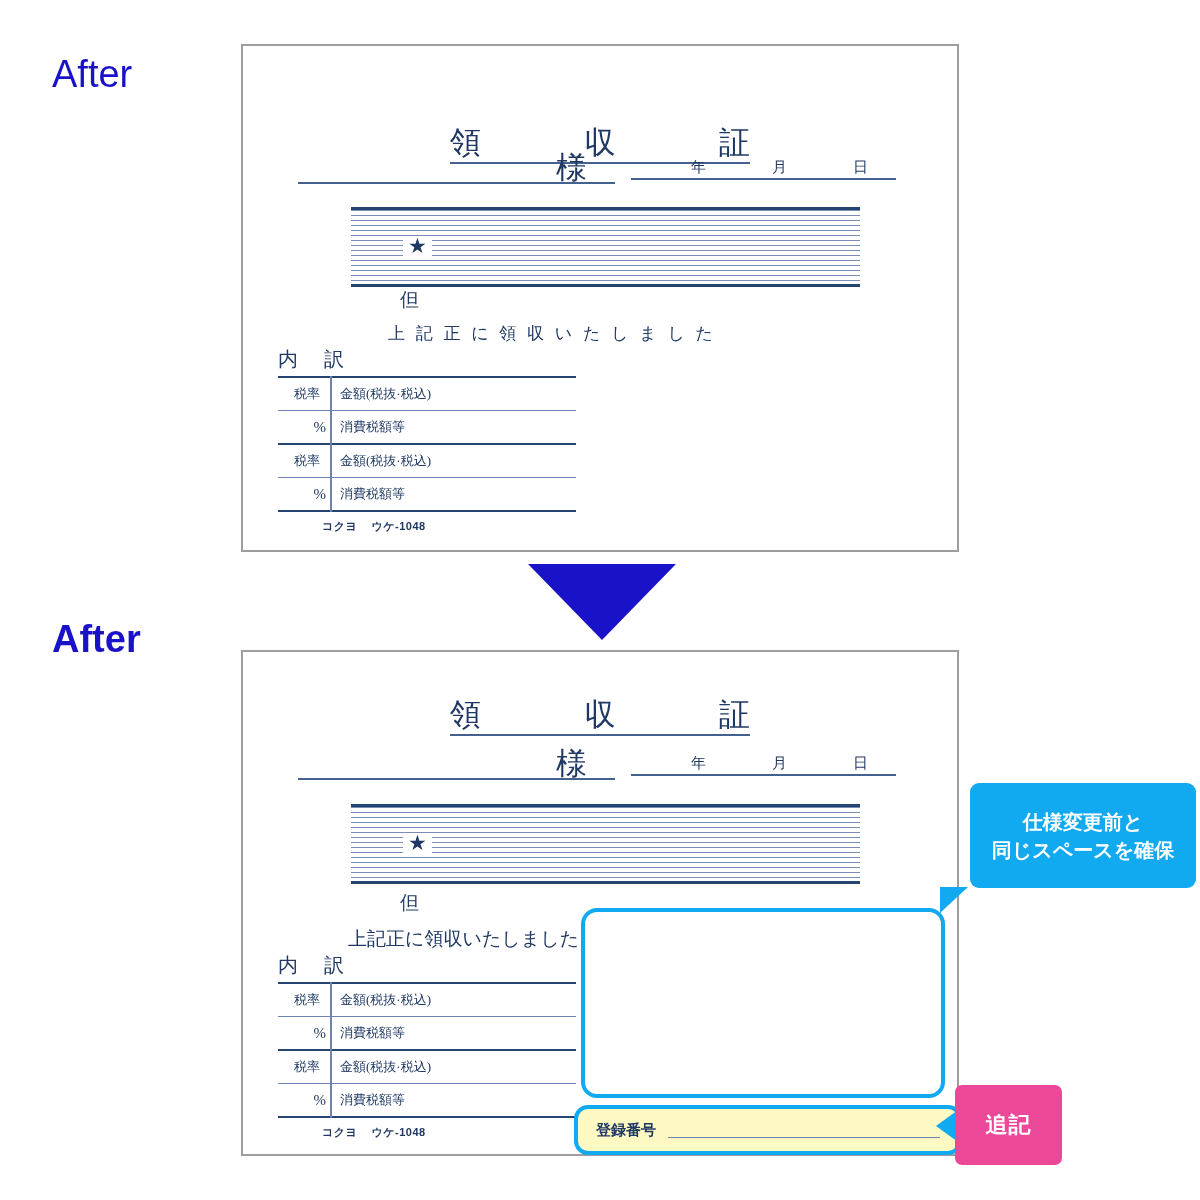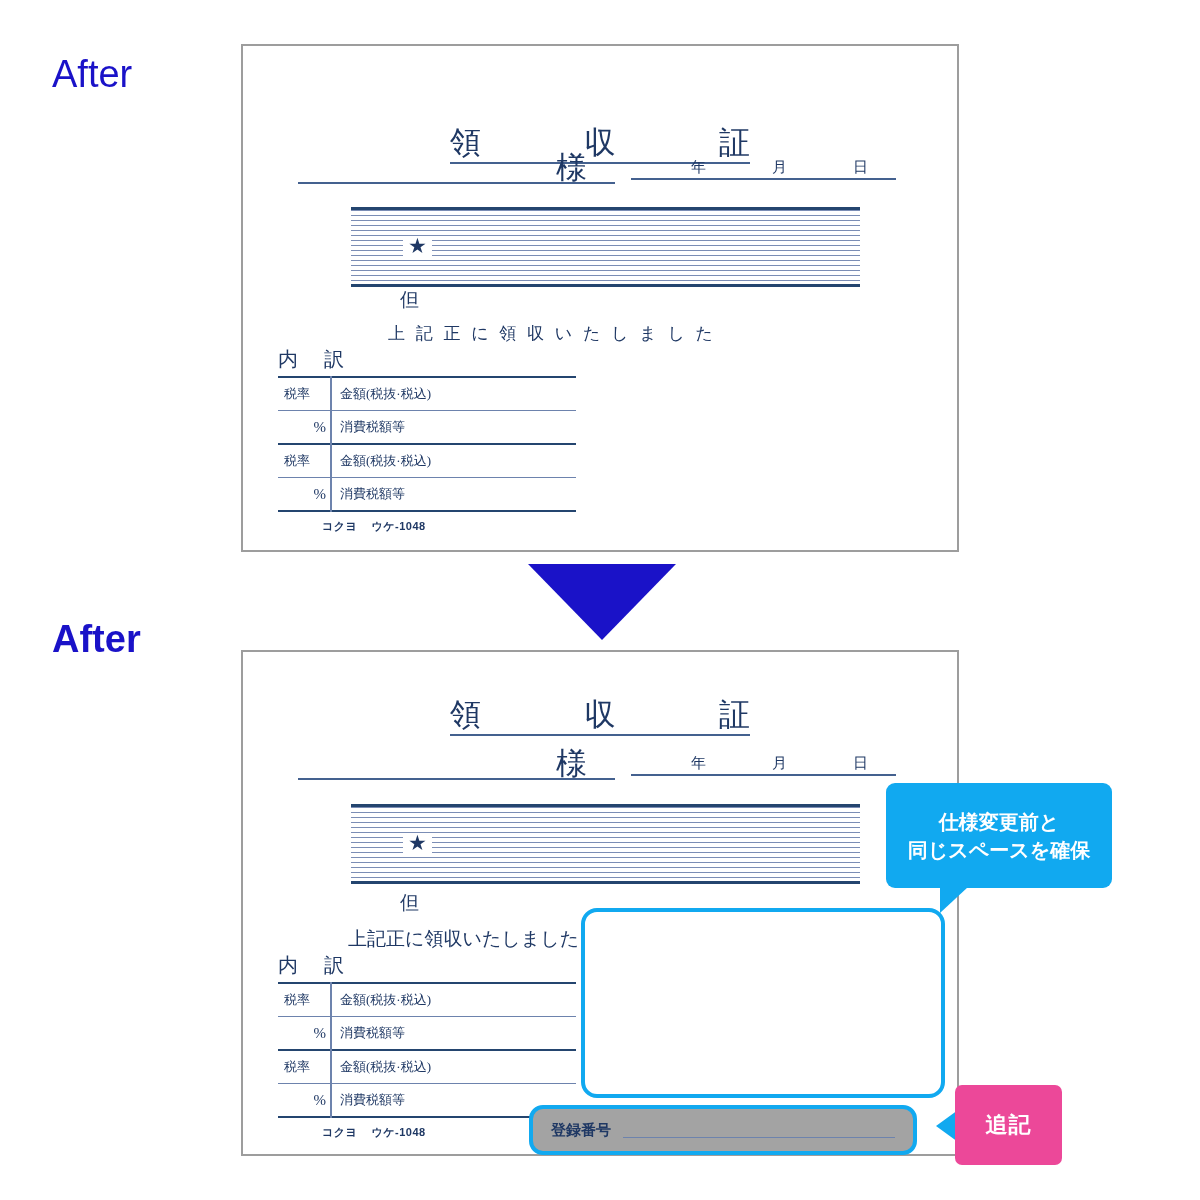--- a/index.html
+++ b/index.html
@@ -143,21 +143,21 @@
   .bd-table td {
     color: #1f3864;
     font-family: "Liberation Serif", serif;
     padding: 0 0 0 6px;
     vertical-align: middle;
     white-space: nowrap;
   }
   .bd-table .lbl-rate {
     width: 46px;
     font-size: 13px;
-    text-align: left;
+    text-align: center;
     border-right: 2px solid #6d83ad;
   }
   .bd-table .lbl-pct {
     width: 46px;
     font-size: 15px;
     text-align: right;
     padding-right: 4px;
     border-right: 2px solid #6d83ad;
   }
   .bd-table .val {
@@ -199,25 +199,25 @@
     width: 364px;
     height: 190px;
     background: #ffffff;
     border: 4px solid #11a9f0;
     border-radius: 16px;
     box-sizing: border-box;
     z-index: 6;
   }
   #regnum-box {
     position: absolute;
-    left: 529px;
+    left: 574px;
     top: 1105px;
     width: 388px;
     height: 50px;
-    background: #a3a3a3;
+    background: #fef9c3;
     border: 4px solid #11a9f0;
     border-radius: 14px;
     box-sizing: border-box;
     z-index: 7;
     display: flex;
     align-items: center;
   }
   #regnum-label {
     font-family: "Liberation Serif", serif;
     font-size: 15px;
@@ -229,21 +229,21 @@
   #regnum-rule {
     flex: 1;
     height: 0;
     border-bottom: 1.5px solid #6d83ad;
     margin: 14px 18px 0 12px;
   }
 
   
   #callout {
     position: absolute;
-    left: 886px;
+    left: 970px;
     top: 783px;
     width: 226px;
     height: 105px;
     background: #11a9f0;
     border-radius: 9px;
     z-index: 9;
     display: flex;
     flex-direction: column;
     align-items: center;
     justify-content: center;

